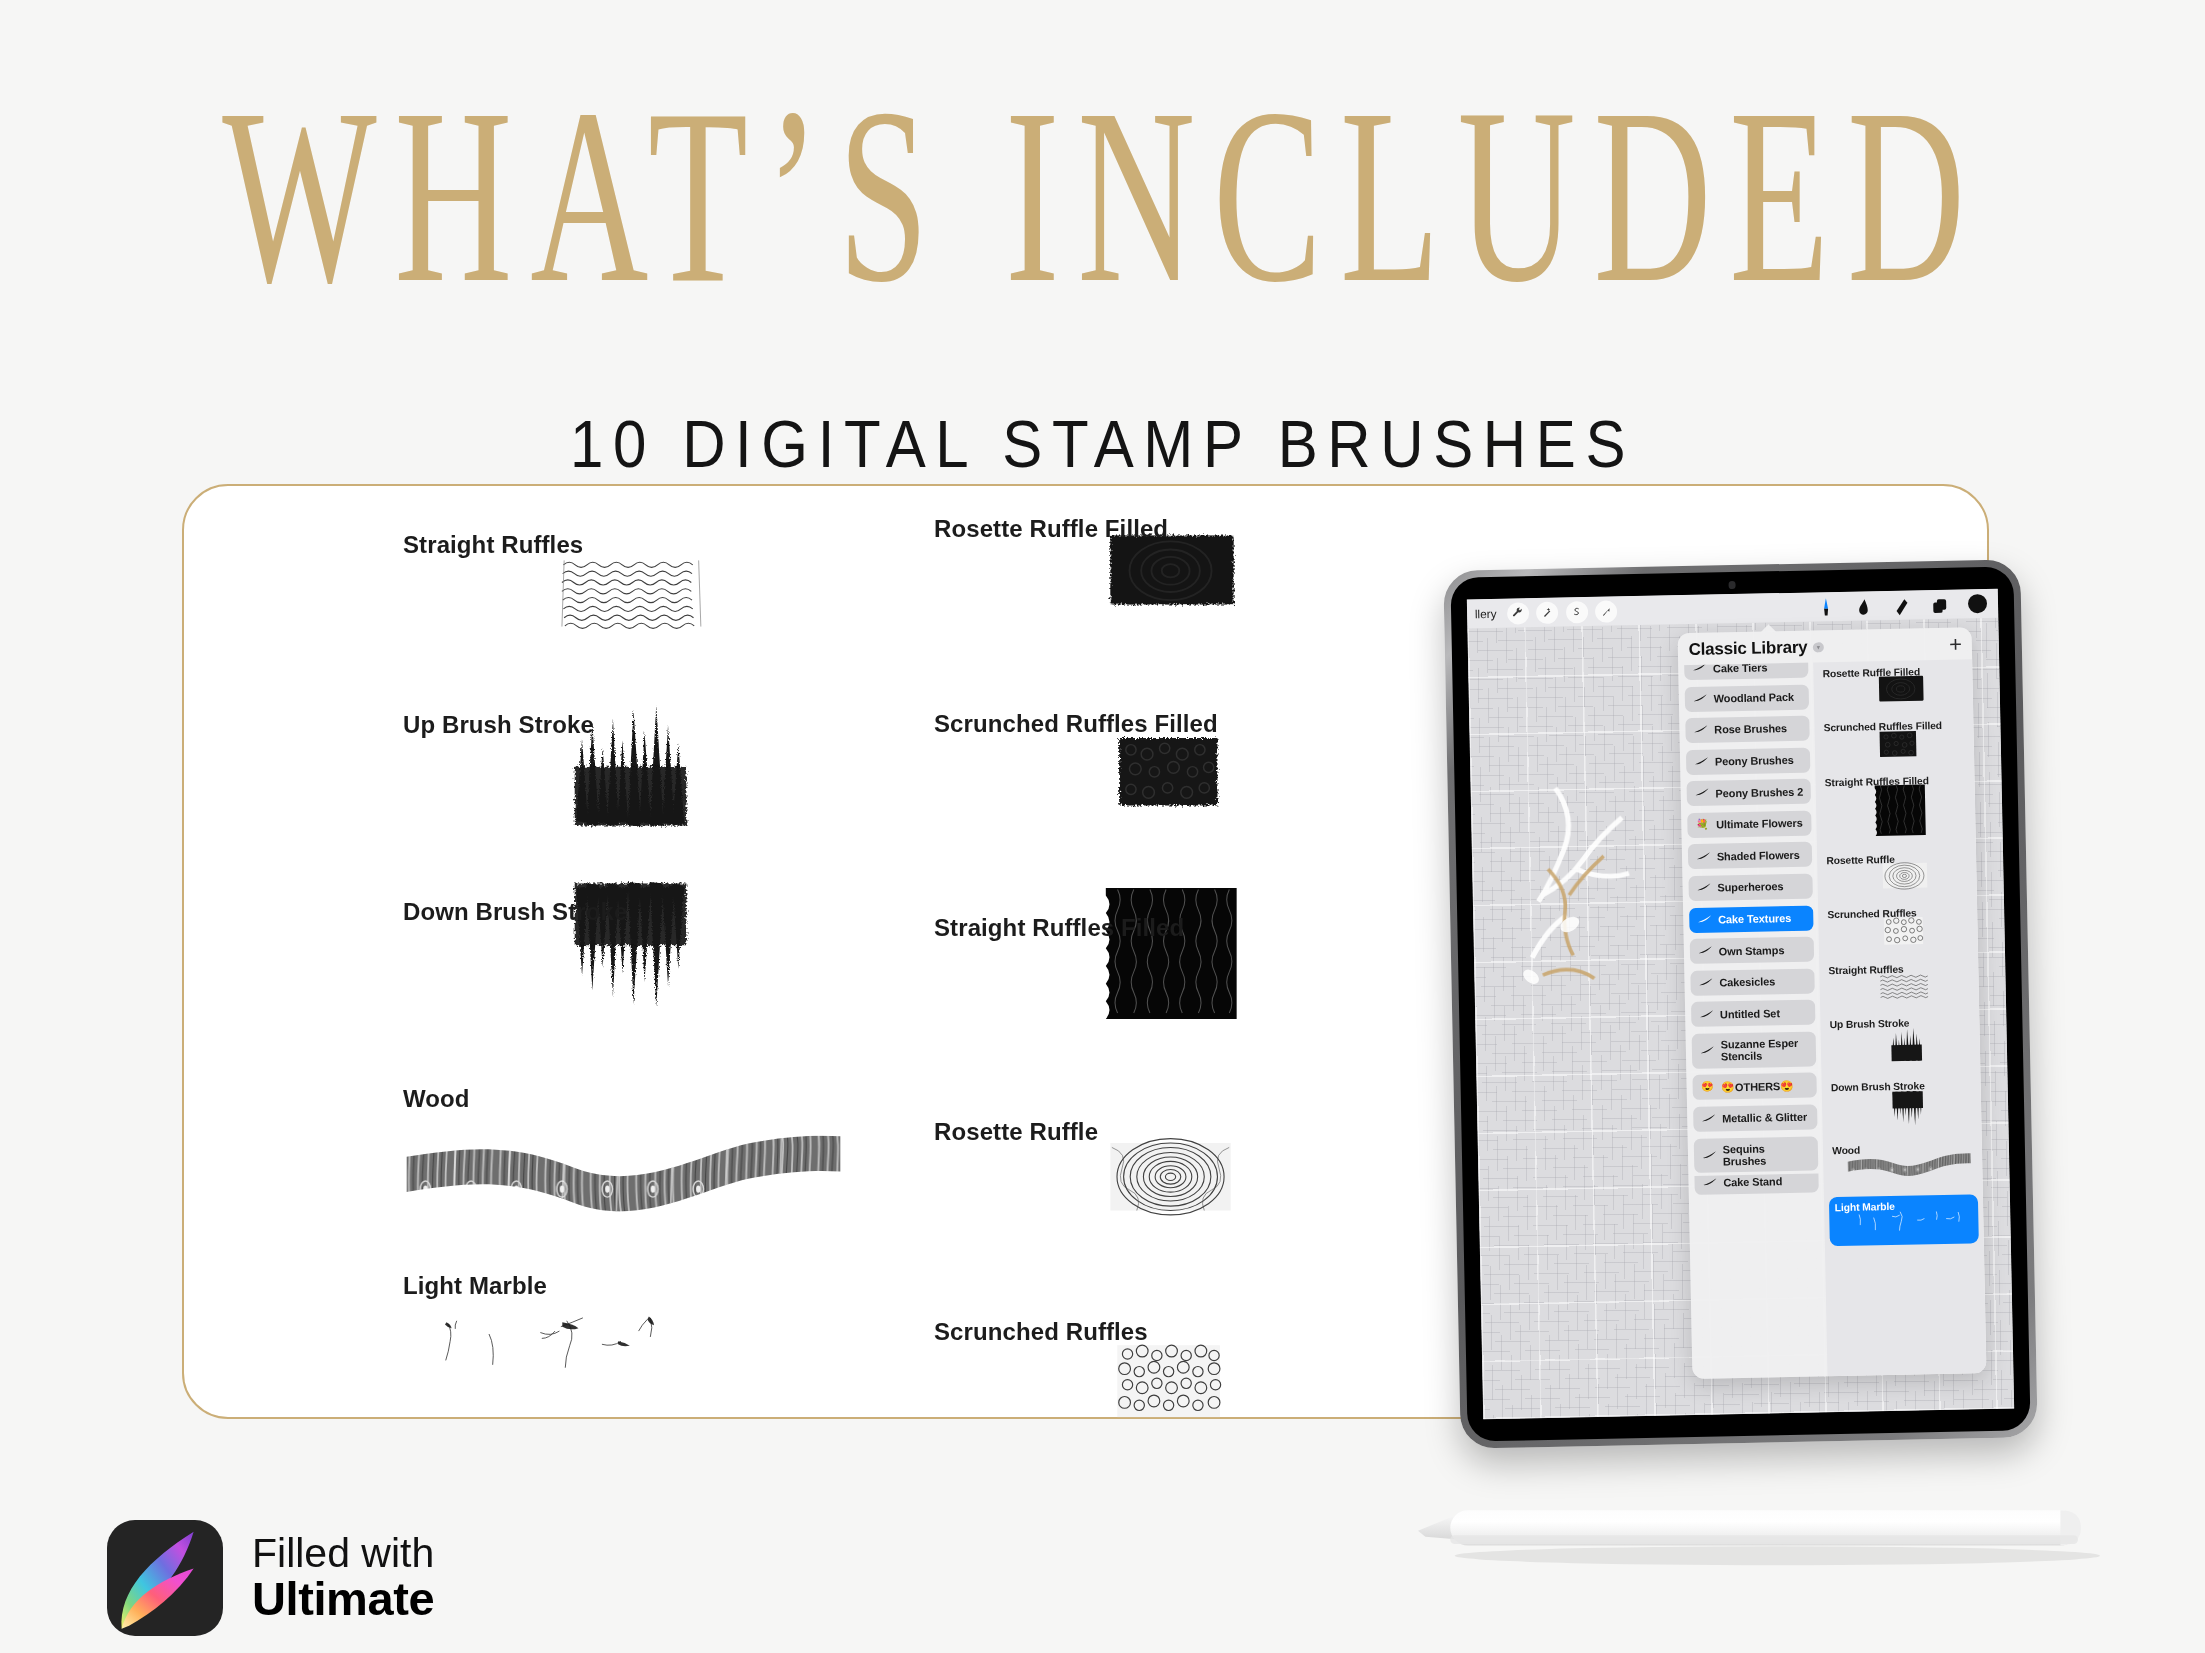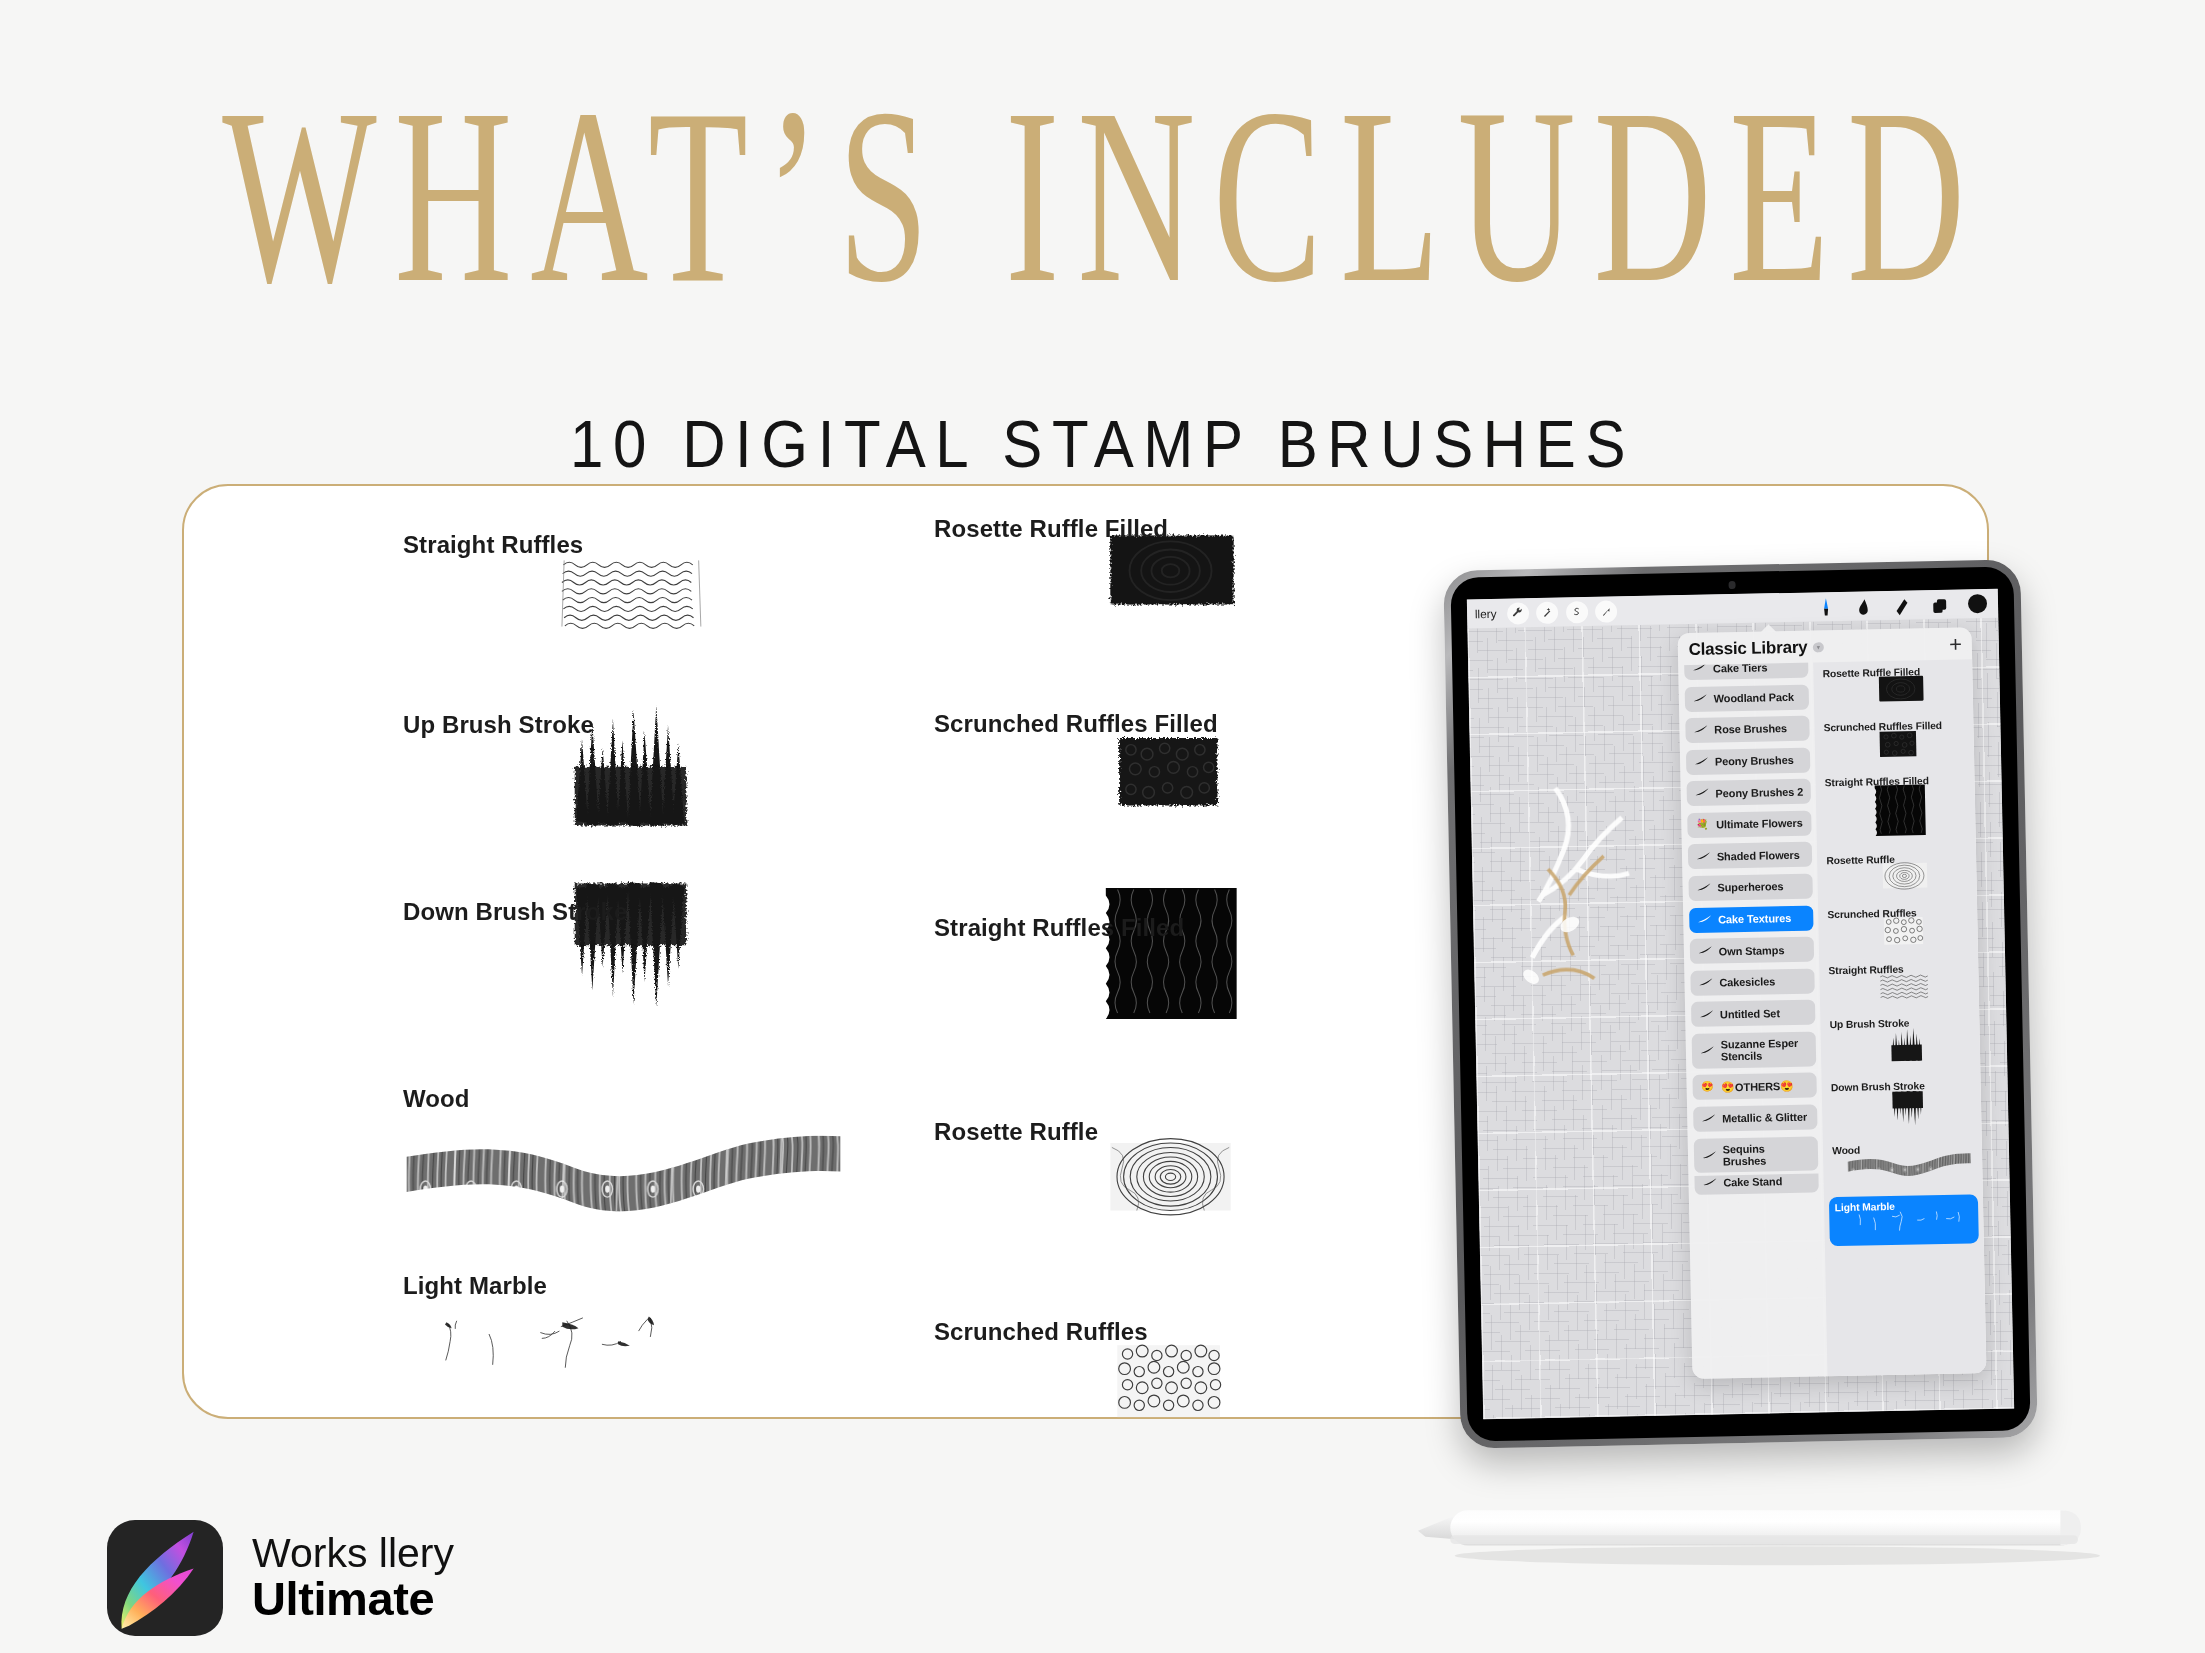--- a/index.html
+++ b/index.html
@@ -867,21 +867,21 @@
           <stop offset="0.5" stop-color="#ff5f7a"></stop>
             <stop offset="0.78" stop-color="#f14fd0"></stop>
           <stop offset="1" stop-color="#e04ad6"></stop>
         </linearGradient>
       </defs>
       <path d="M20 148 C16 96 58 54 118 16 C104 62 78 96 44 124 C34 132 26 140 20 148 Z" fill="url(#pg1)"></path>
       <path d="M20 148 C30 108 70 82 118 66 C96 100 62 126 30 144 Z" fill="url(#pg2)"></path>
     </svg>
   </span>
   <span class="foot-txt">
-    <div class="foot-1">Works llery</div>
+    <div class="foot-1">Filled with</div>
     <div class="foot-2">Ultimate</div>
   </span>
 </div>
 
 <svg class="pencil" viewBox="0 0 1020 90">
   <defs>
     <linearGradient id="penG" x1="0" y1="0" x2="0" y2="1">
       <stop offset="0" stop-color="#fdfdfd"></stop>
         <stop offset="0.32" stop-color="#ffffff"></stop>
       <stop offset="0.72" stop-color="#f0f0f0"></stop>

